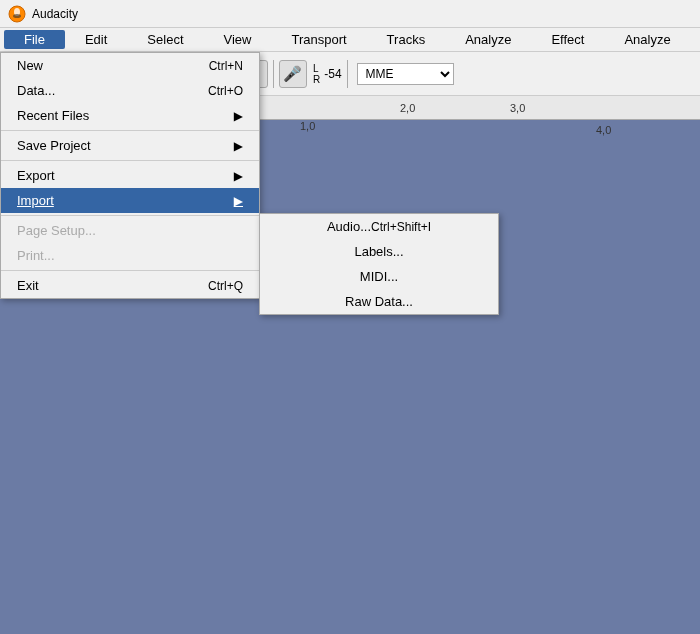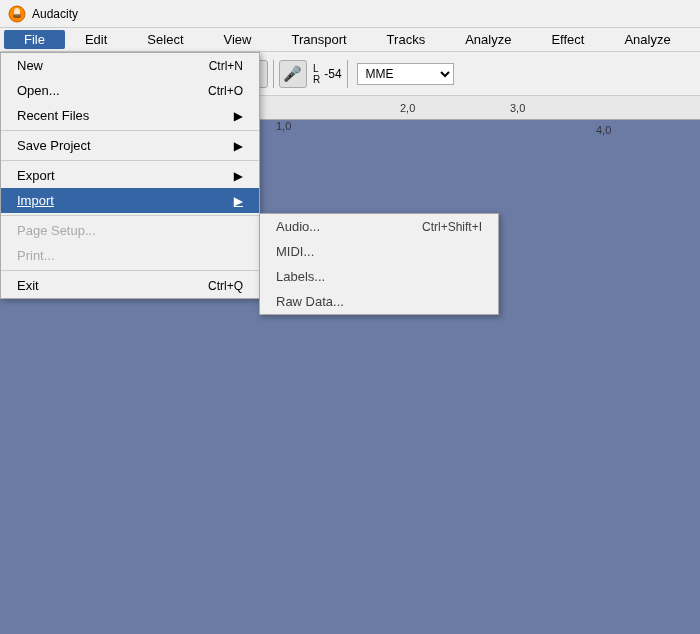--- a/index.html
+++ b/index.html
@@ -176,24 +176,24 @@
       left: 259px;
       background: #f0f0f0;
       border: 1px solid #aaa;
       box-shadow: 2px 2px 6px rgba(0,0,0,0.3);
       width: 240px;
       z-index: 101;
     }
     .submenu-item {
       padding: 5px 16px;
       display: flex;
-      justify-content: space-between;
-      align-items: center;
-      cursor: pointer;
-      color: #404040;
+      justify-content: center;
+      align-items: center;
+      cursor: pointer;
+      color: #000000;
       font-size: 13px;
     }
 
     
     .dropdown-item.highlighted {
       background: #3465a4;
       color: #fff;
       text-decoration: underline;
     }
 
@@ -258,36 +258,36 @@
   <div class="toolbar-divider"></div>
 
   <select class="mme-select">
     <option>MME</option>
     <option>DirectSound</option>
     <option>WASAPI</option>
   </select>
 </div>
 
 <div class="timeline-ruler">
-  <span class="ruler-mark" style="left:276px;margin-top:37px;">1,0</span>
+  <span class="ruler-mark" style="left:300px;margin-top:37px;">1,0</span>
   <span class="ruler-mark" style="left:400px;">2,0</span>
   <span class="ruler-mark" style="left:510px;">3,0</span>
   <span class="ruler-mark" style="left:596px;margin-top:44px;">4,0</span>
 </div>
 
 <div class="workspace"></div>
 
 <div class="dropdown-menu">
 
   <div class="dropdown-item">
     <span>New</span>
     <span class="shortcut">Ctrl+N</span>
   </div>
   <div class="dropdown-item">
-    <span>Open...</span>
+    <span>Data...</span>
     <span class="shortcut">Ctrl+O</span>
   </div>
   <div class="dropdown-item">
     <span>Recent Files</span>
     <span class="submenu-arrow">▶</span>
   </div>
   <div class="dropdown-separator"></div>
   <div class="dropdown-item">
     <span>Save Project</span>
     <span class="submenu-arrow">▶</span>
@@ -314,21 +314,21 @@
     <span class="shortcut">Ctrl+Q</span>
   </div>
 </div>
 
 <div class="submenu" style="top: 213px;">
   <div class="submenu-item">
     <span>Audio...</span>
     <span class="shortcut">Ctrl+Shift+I</span>
   </div>
   <div class="submenu-item">
+    <span>Labels...</span>
+  </div>
+  <div class="submenu-item">
     <span>MIDI...</span>
-  </div>
-  <div class="submenu-item">
-    <span>Labels...</span>
   </div>
   <div class="submenu-item">
     <span>Raw Data...</span>
   </div>
 </div>
 
 </body></html>

